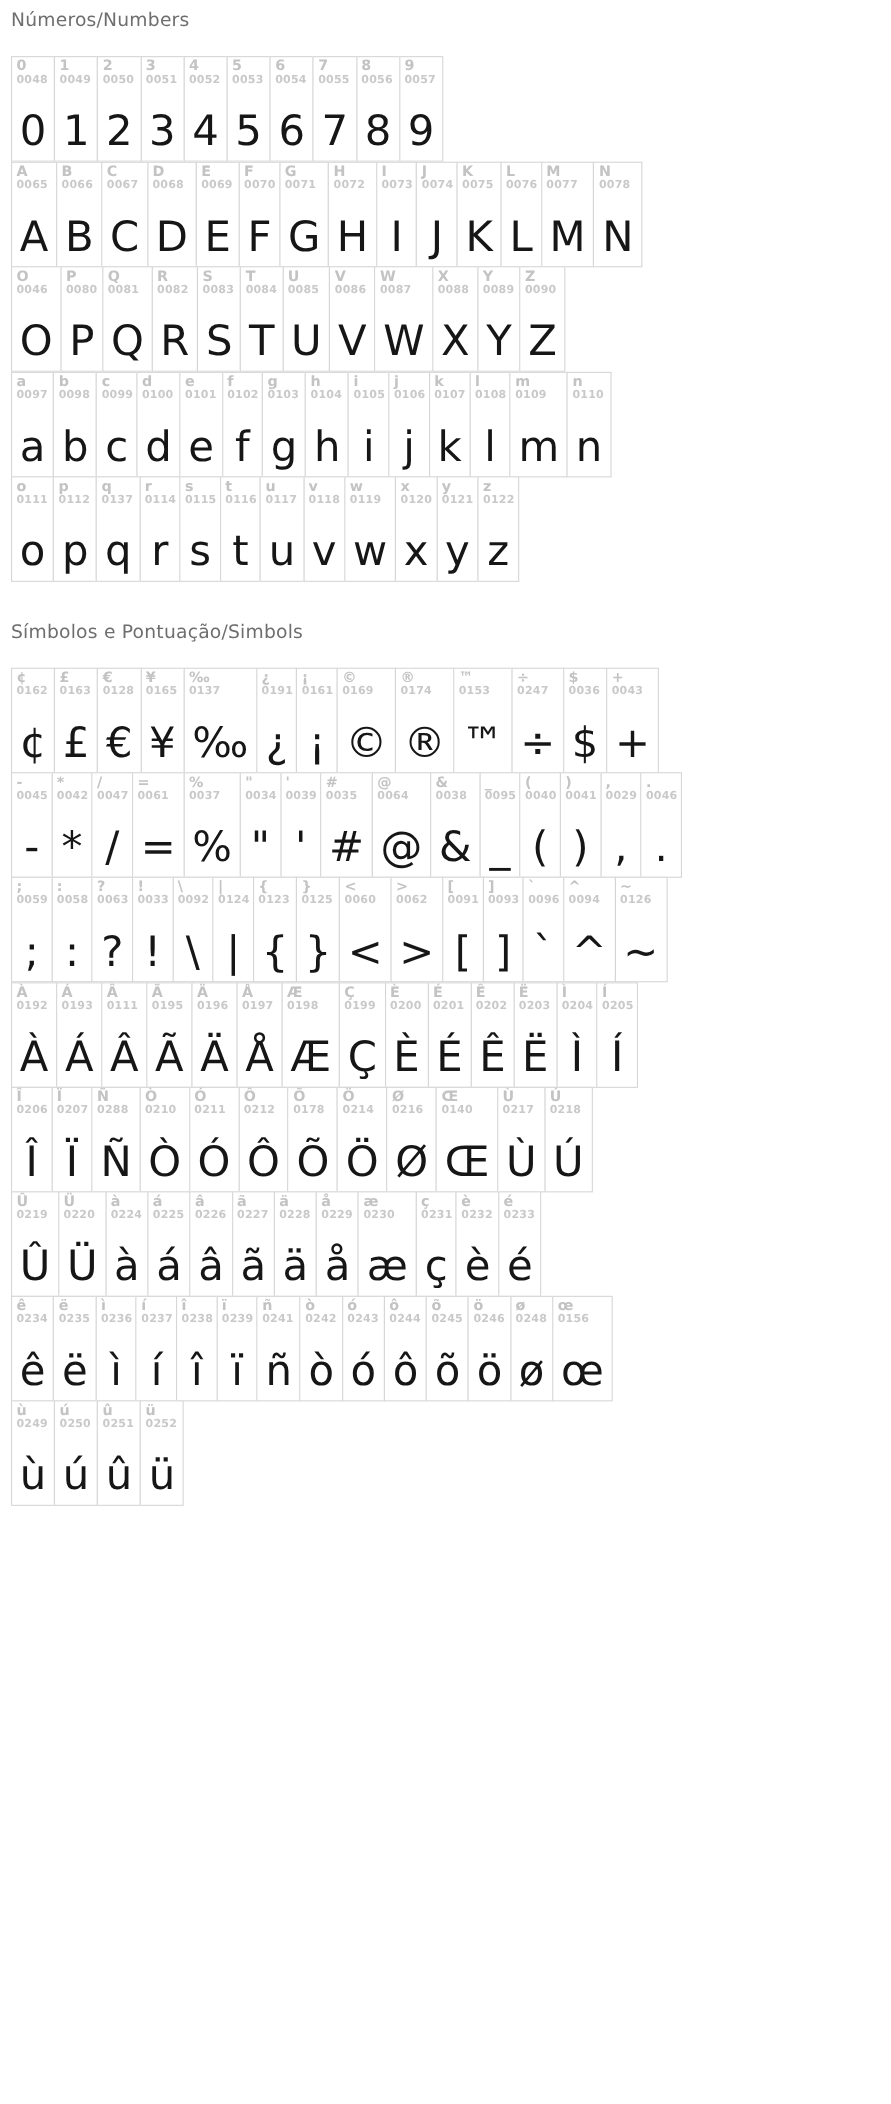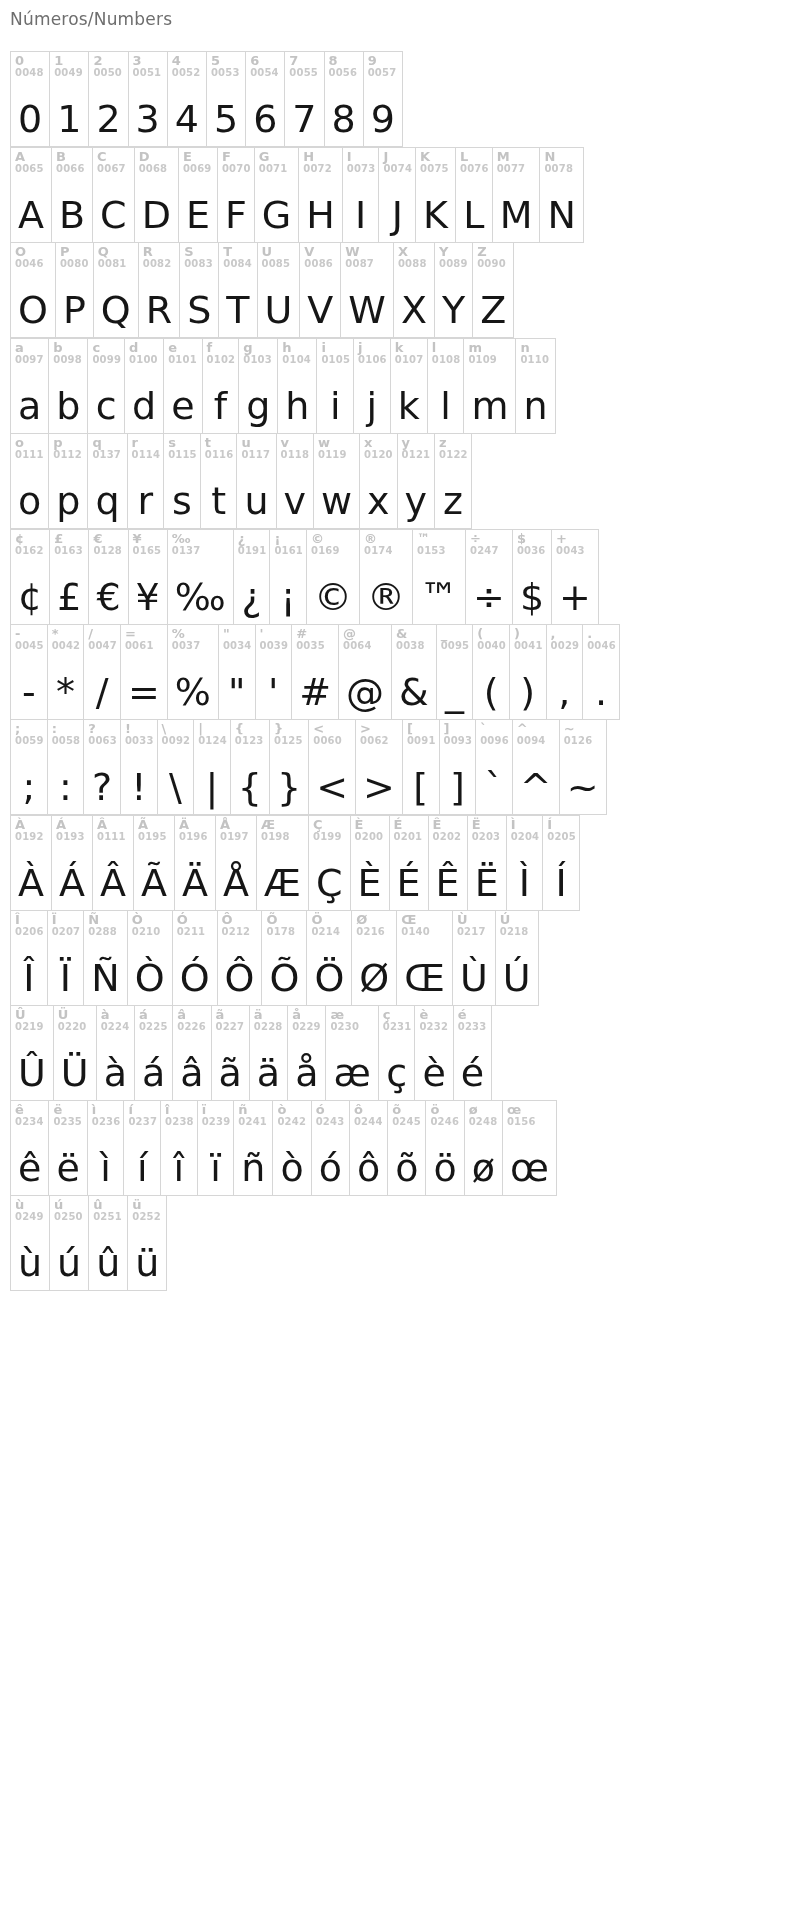--- a/index.html
+++ b/index.html
@@ -574,20 +574,21 @@
       <span class="char">z</span>
       <span class="code">0122</span>
     </div>
     <div class="glyph">z</div>
   </div>
 </div>
       </div>
   </div>
 
   <div class="section">
+    <h2 class="section-title">Símbolos e Pontuação/Simbols</h2>
     <div class="rows">
         <div class="char-row">
   <div class="cell">
     <div class="labels">
       <span class="char">¢</span>
       <span class="code">0162</span>
     </div>
     <div class="glyph">¢</div>
   </div>
 

